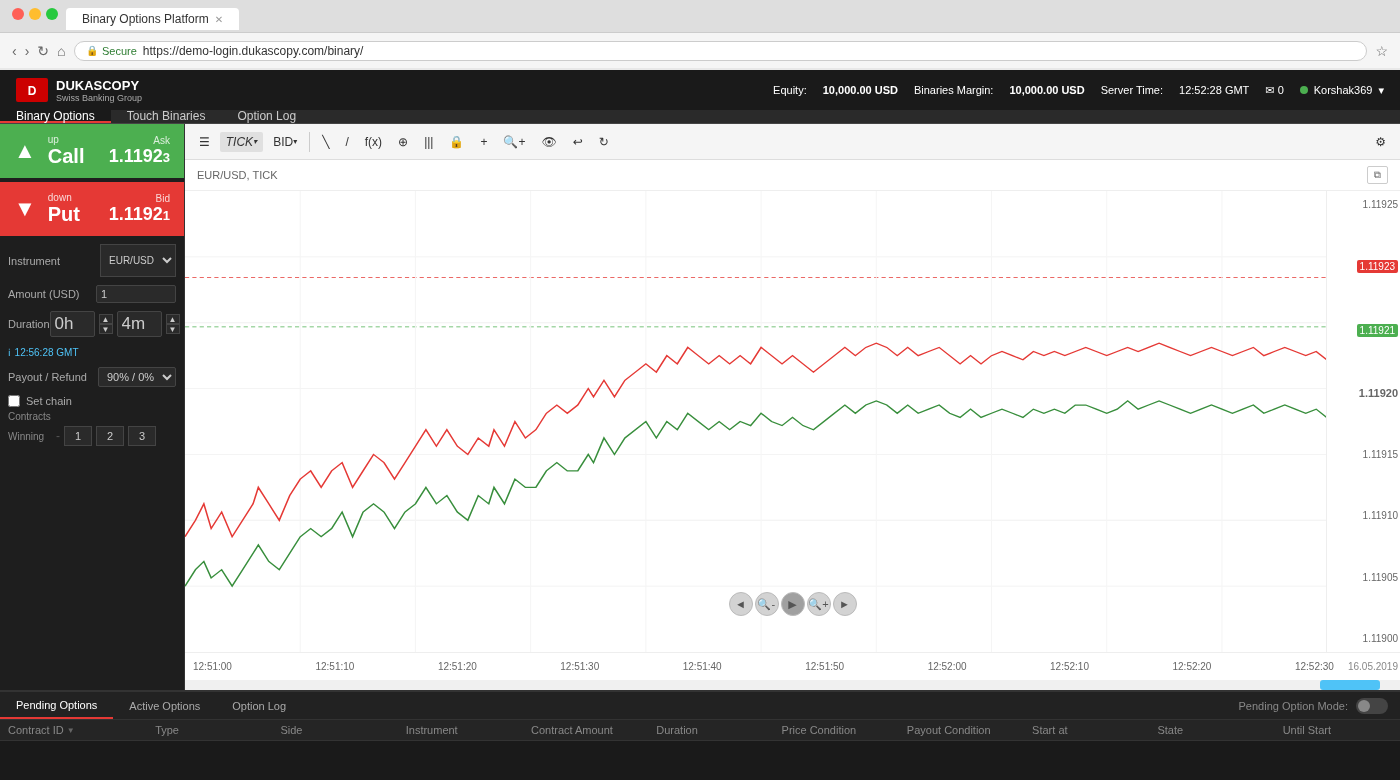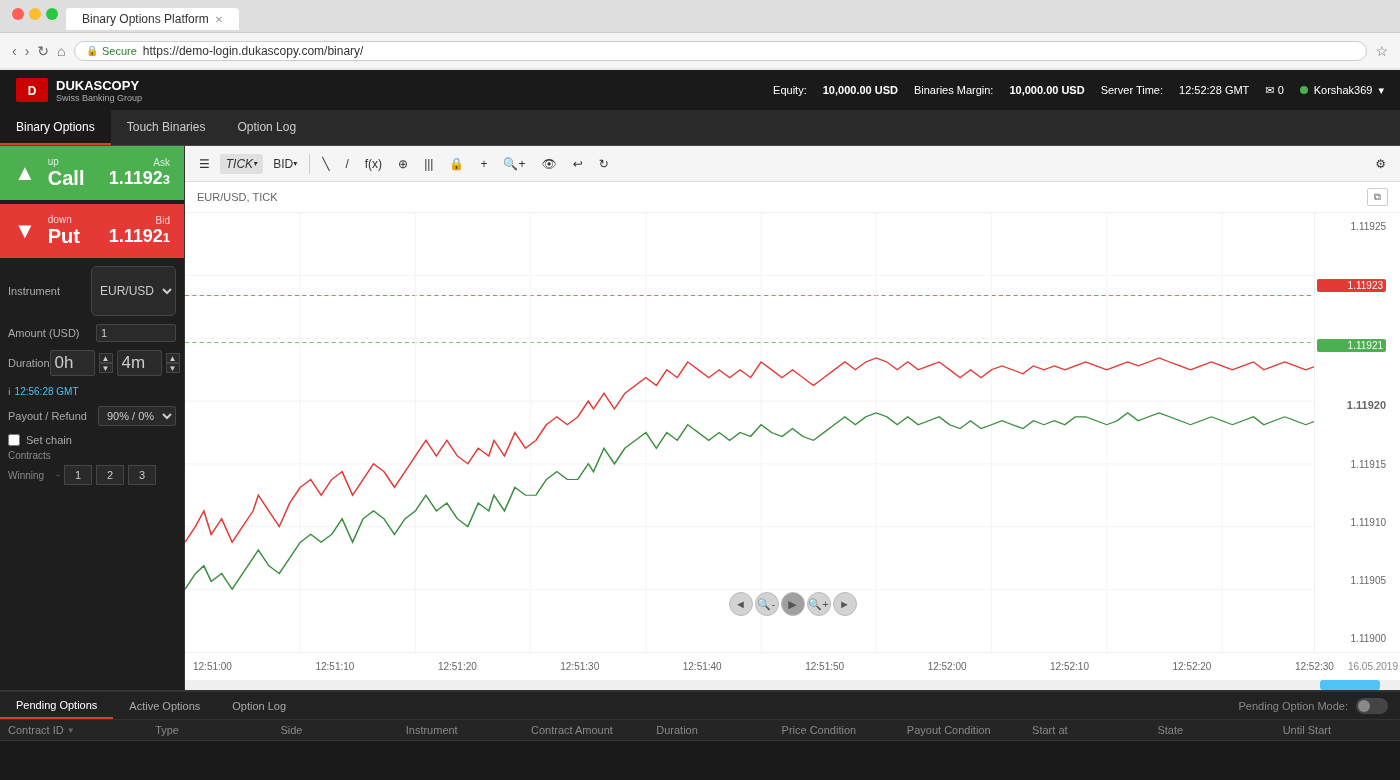--- a/index.html
+++ b/index.html
@@ -29,36 +29,36 @@
     .app-header { background: #1a1a1a; height: 40px; display: flex; align-items: center; padding: 0 16px; justify-content: space-between; }
     .logo { display: flex; align-items: center; gap: 8px; }
     .logo-icon { background: #c00; color: #fff; font-weight: bold; font-size: 14px; padding: 2px 6px; border-radius: 2px; display: flex; align-items: center; }
     .logo-sub { color: #aaa; font-size: 9px; display: block; font-weight: normal; }
     .header-right { display: flex; align-items: center; gap: 16px; font-size: 11px; color: #ccc; }
     .header-right span { color: #fff; }
     .user-info { display: flex; align-items: center; gap: 6px; }
     .user-dot { width: 8px; height: 8px; background: #4caf50; border-radius: 50%; }
 
     
-    .nav-tabs { background: #2a2a2a; display: flex; height: 36px; align-items: center; border-bottom: 1px solid #444; }
+    .nav-tabs { background: #2a2a2a; display: flex; height: 14px; align-items: center; border-bottom: 1px solid #444; }
     .nav-tab { padding: 0 16px; height: 100%; display: flex; align-items: center; font-size: 12px; color: #ccc; cursor: pointer; border-bottom: 2px solid transparent; }
     .nav-tab.active { color: #fff; border-bottom: 2px solid #e53935; background: #1a1a1a; }
 
     
     .main-layout { display: flex; flex: 1; overflow: hidden; }
 
     
     .sidebar { width: 185px; background: #1e1e1e; border-right: 1px solid #333; flex-shrink: 0; }
     .call-btn { background: #4caf50; color: #fff; padding: 10px 14px; display: flex; align-items: center; gap: 12px; cursor: pointer; border: none; width: 100%; }
     .put-btn { background: #e53935; color: #fff; padding: 10px 14px; display: flex; align-items: center; gap: 12px; cursor: pointer; border: none; width: 100%; margin-top: 4px; }
 
     .form-section { padding: 8px; }
     .form-row { display: flex; align-items: center; justify-content: space-between; margin-bottom: 8px; }
     .form-label { font-size: 11px; color: #aaa; }
-    .form-select { background: #2a2a2a; border: 1px solid #444; color: #ccc; font-size: 12px; padding: 16px 4px; border-radius: 5px; }
+    .form-select { background: #2a2a2a; border: 1px solid #444; color: #ccc; font-size: 10px; padding: 9px 4px; border-radius: 0; }
     .form-input { background: #2a2a2a; border: 1px solid #444; color: #ccc; font-size: 11px; padding: 2px 4px; border-radius: 2px; width: 80px; }
     .duration-row { display: flex; align-items: center; gap: 4px; }
     .duration-input { width: 45px; background: #2a2a2a; border: 1px solid #444; color: #ccc; font-size: 17px; padding: 2px 4px; border-radius: 2px; }
     .spinner { display: flex; flex-direction: column; }
     .spinner-btn { background: #2a2a2a; border: 1px solid #444; color: #ccc; font-size: 8px; cursor: pointer; width: 14px; height: 10px; display: flex; align-items: center; justify-content: center; }
     .time-display { font-size: 10px; color: #4fc3f7; margin-top: 4px; display: flex; align-items: center; gap: 4px; }
     .info-icon { color: #4fc3f7; font-size: 10px; }
     .payout-select { background: #2a2a2a; border: 1px solid #444; color: #ccc; font-size: 11px; padding: 2px 4px; border-radius: 2px; }
     .set-chain-row { display: flex; align-items: center; gap: 6px; margin-bottom: 4px; }
     .checkbox { width: 12px; height: 12px; }
@@ -337,21 +337,21 @@
             730,270 740,275 750,265 760,275 770,270 780,265 790,270
             800,275 810,265 820,270 830,265 840,270 850,260 860,260
             870,265 880,270 890,265 900,255 910,265 920,260 930,255
             940,260 950,265 960,270 970,265 980,260 990,265 1000,270
             1010,265 1020,260 1030,270 1040,265 1050,260 1060,265 1070,270
             1080,265 1090,275 1100,270
           " fill="none" stroke="#388e3c" stroke-width="1.5"></polyline>
         </svg>
 
         
-        <div style="position:absolute;right:12px;top:0;bottom:0;width:74px;background:#fff;border-left:1px solid #eee;display:flex;flex-direction:column;justify-content:space-between;padding:8px 2px;">
+        <div style="position:absolute;right:0;top:0;bottom:0;width:74px;background:#fff;border-left:1px solid #eee;display:flex;flex-direction:column;justify-content:space-between;padding:8px 2px;align-items:flex-end;">
           <span style="font-size:10px;color:#666;text-align:right;">1.11925</span>
           <span style="font-size:10px;background:#e53935;color:#fff;padding:1px 3px;text-align:right;border-radius:2px;">1.11923</span>
           <span style="font-size:10px;background:#4caf50;color:#fff;padding:1px 3px;text-align:right;border-radius:2px;">1.11921</span>
           <span style="font-size:11px;color:#666;text-align:right;font-weight:bold;">1.11920</span>
           <span style="font-size:10px;color:#666;text-align:right;">1.11915</span>
           <span style="font-size:10px;color:#666;text-align:right;">1.11910</span>
           <span style="font-size:10px;color:#666;text-align:right;">1.11905</span>
           <span style="font-size:10px;color:#666;text-align:right;">1.11900</span>
         </div>
 

